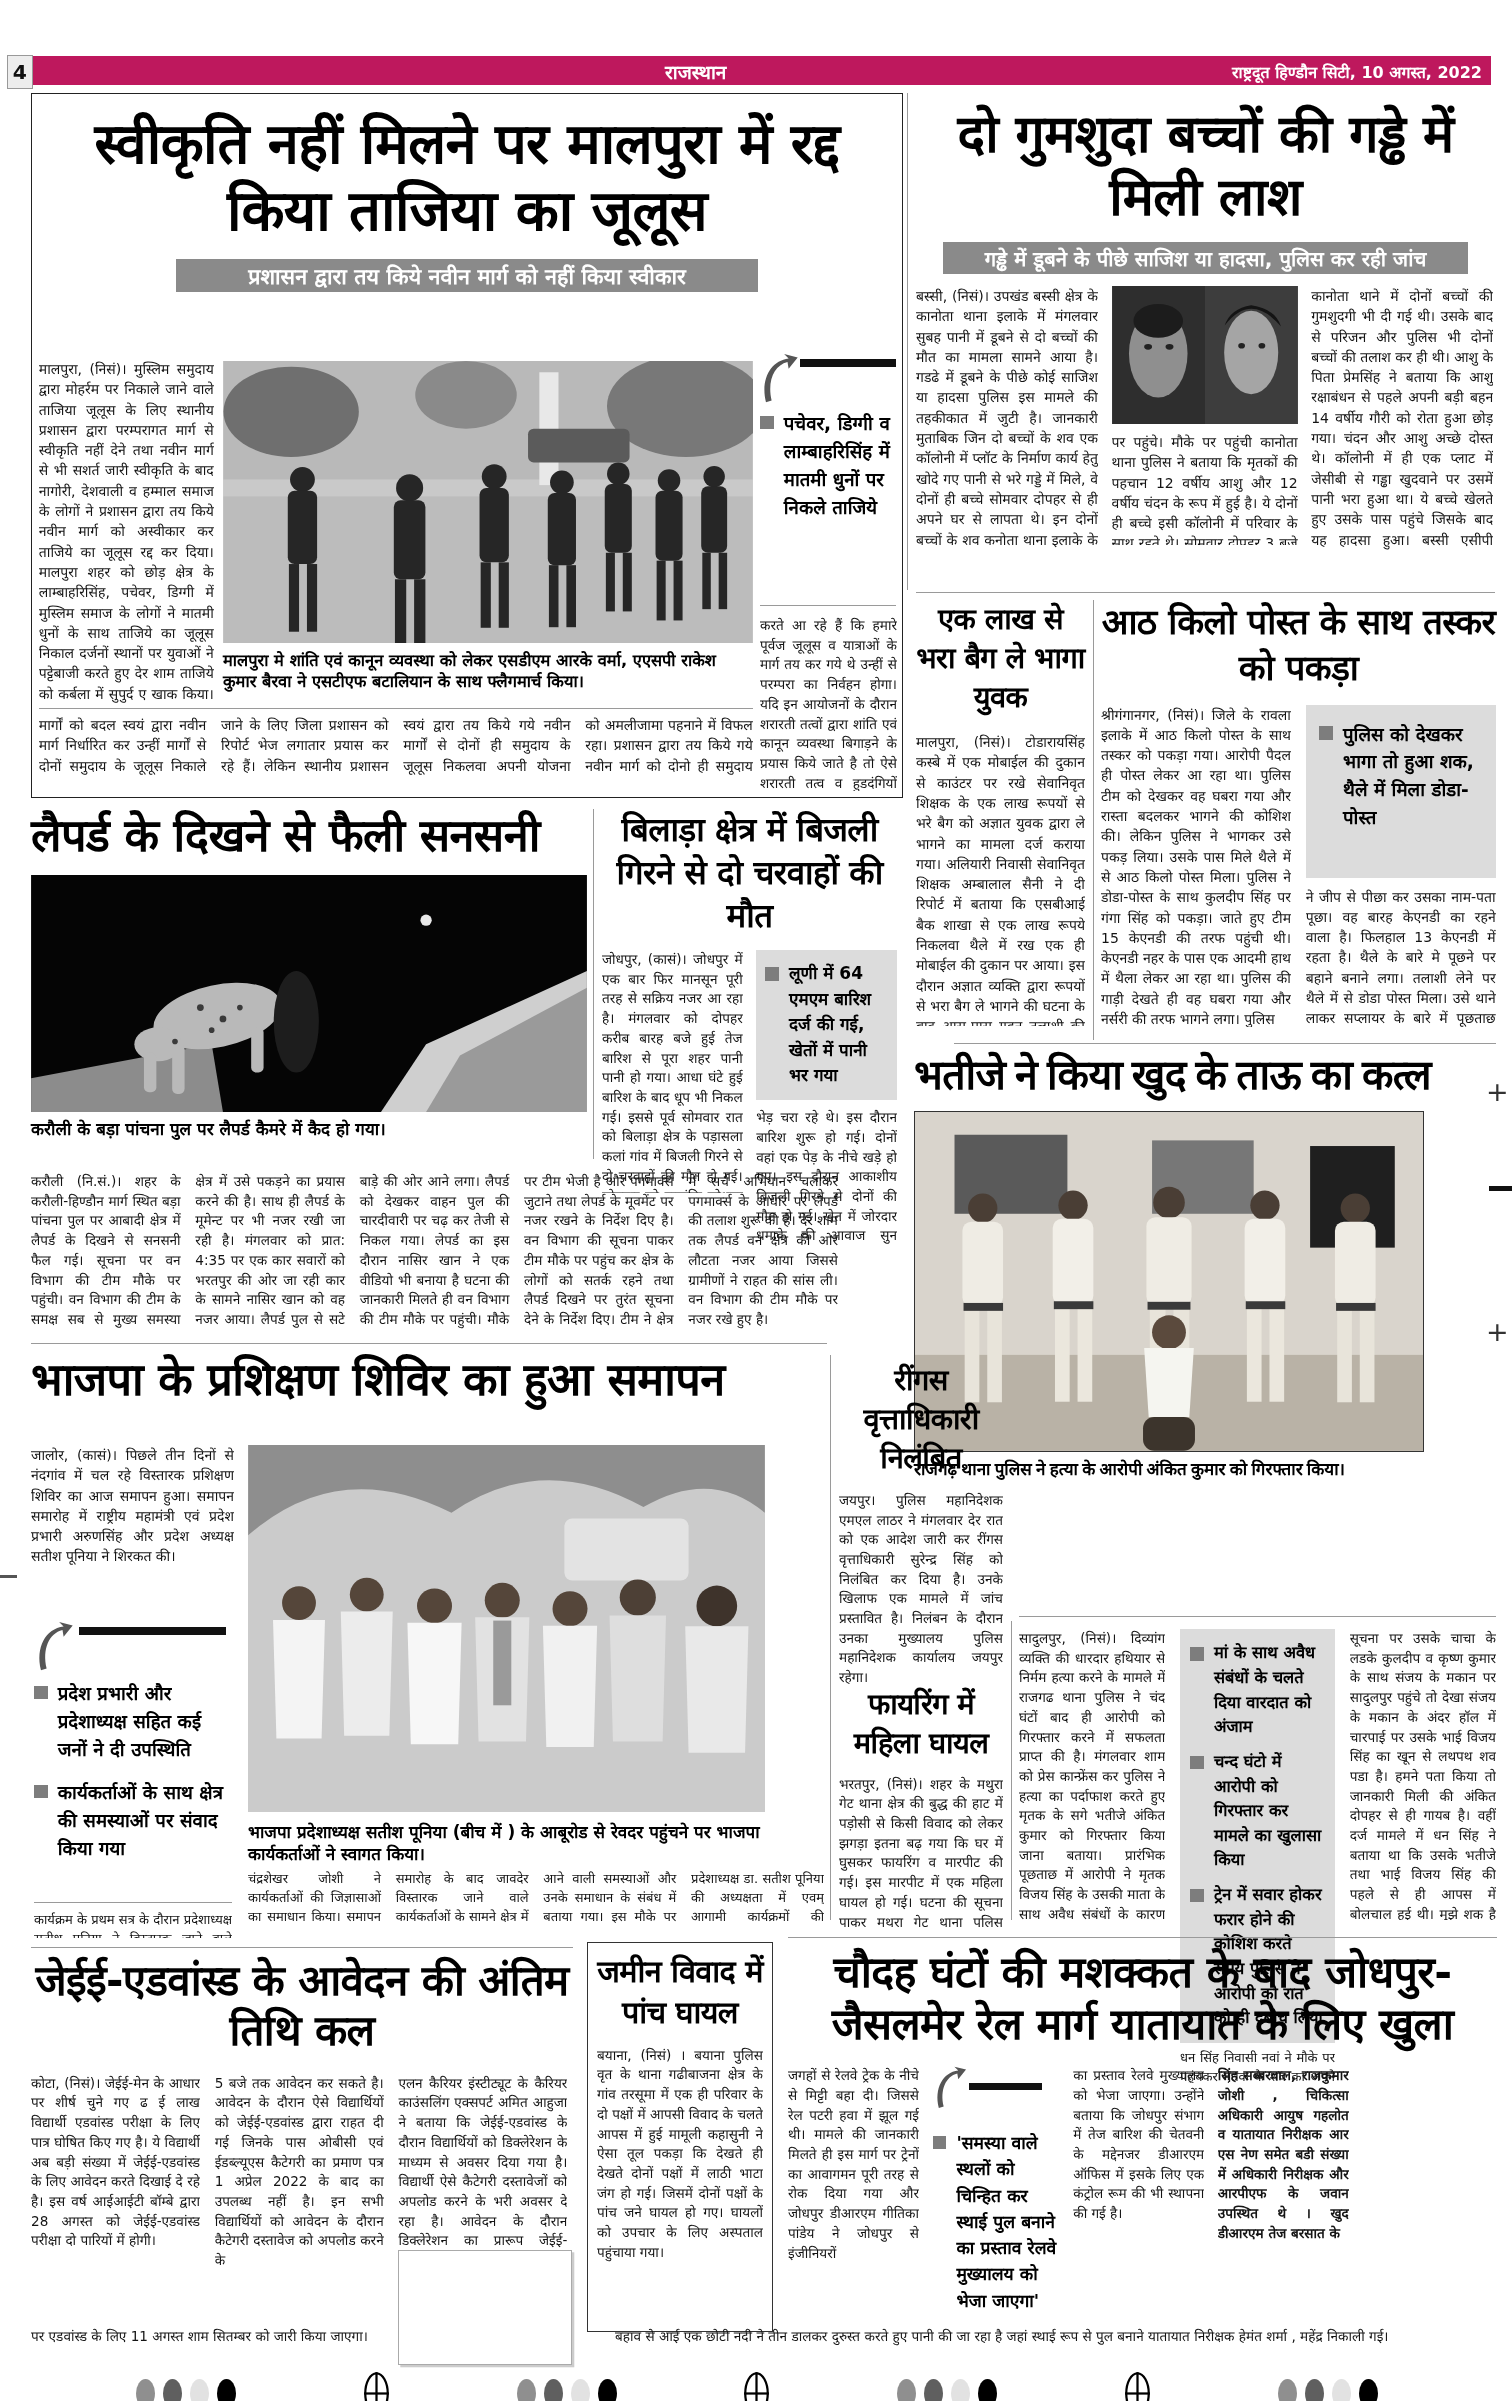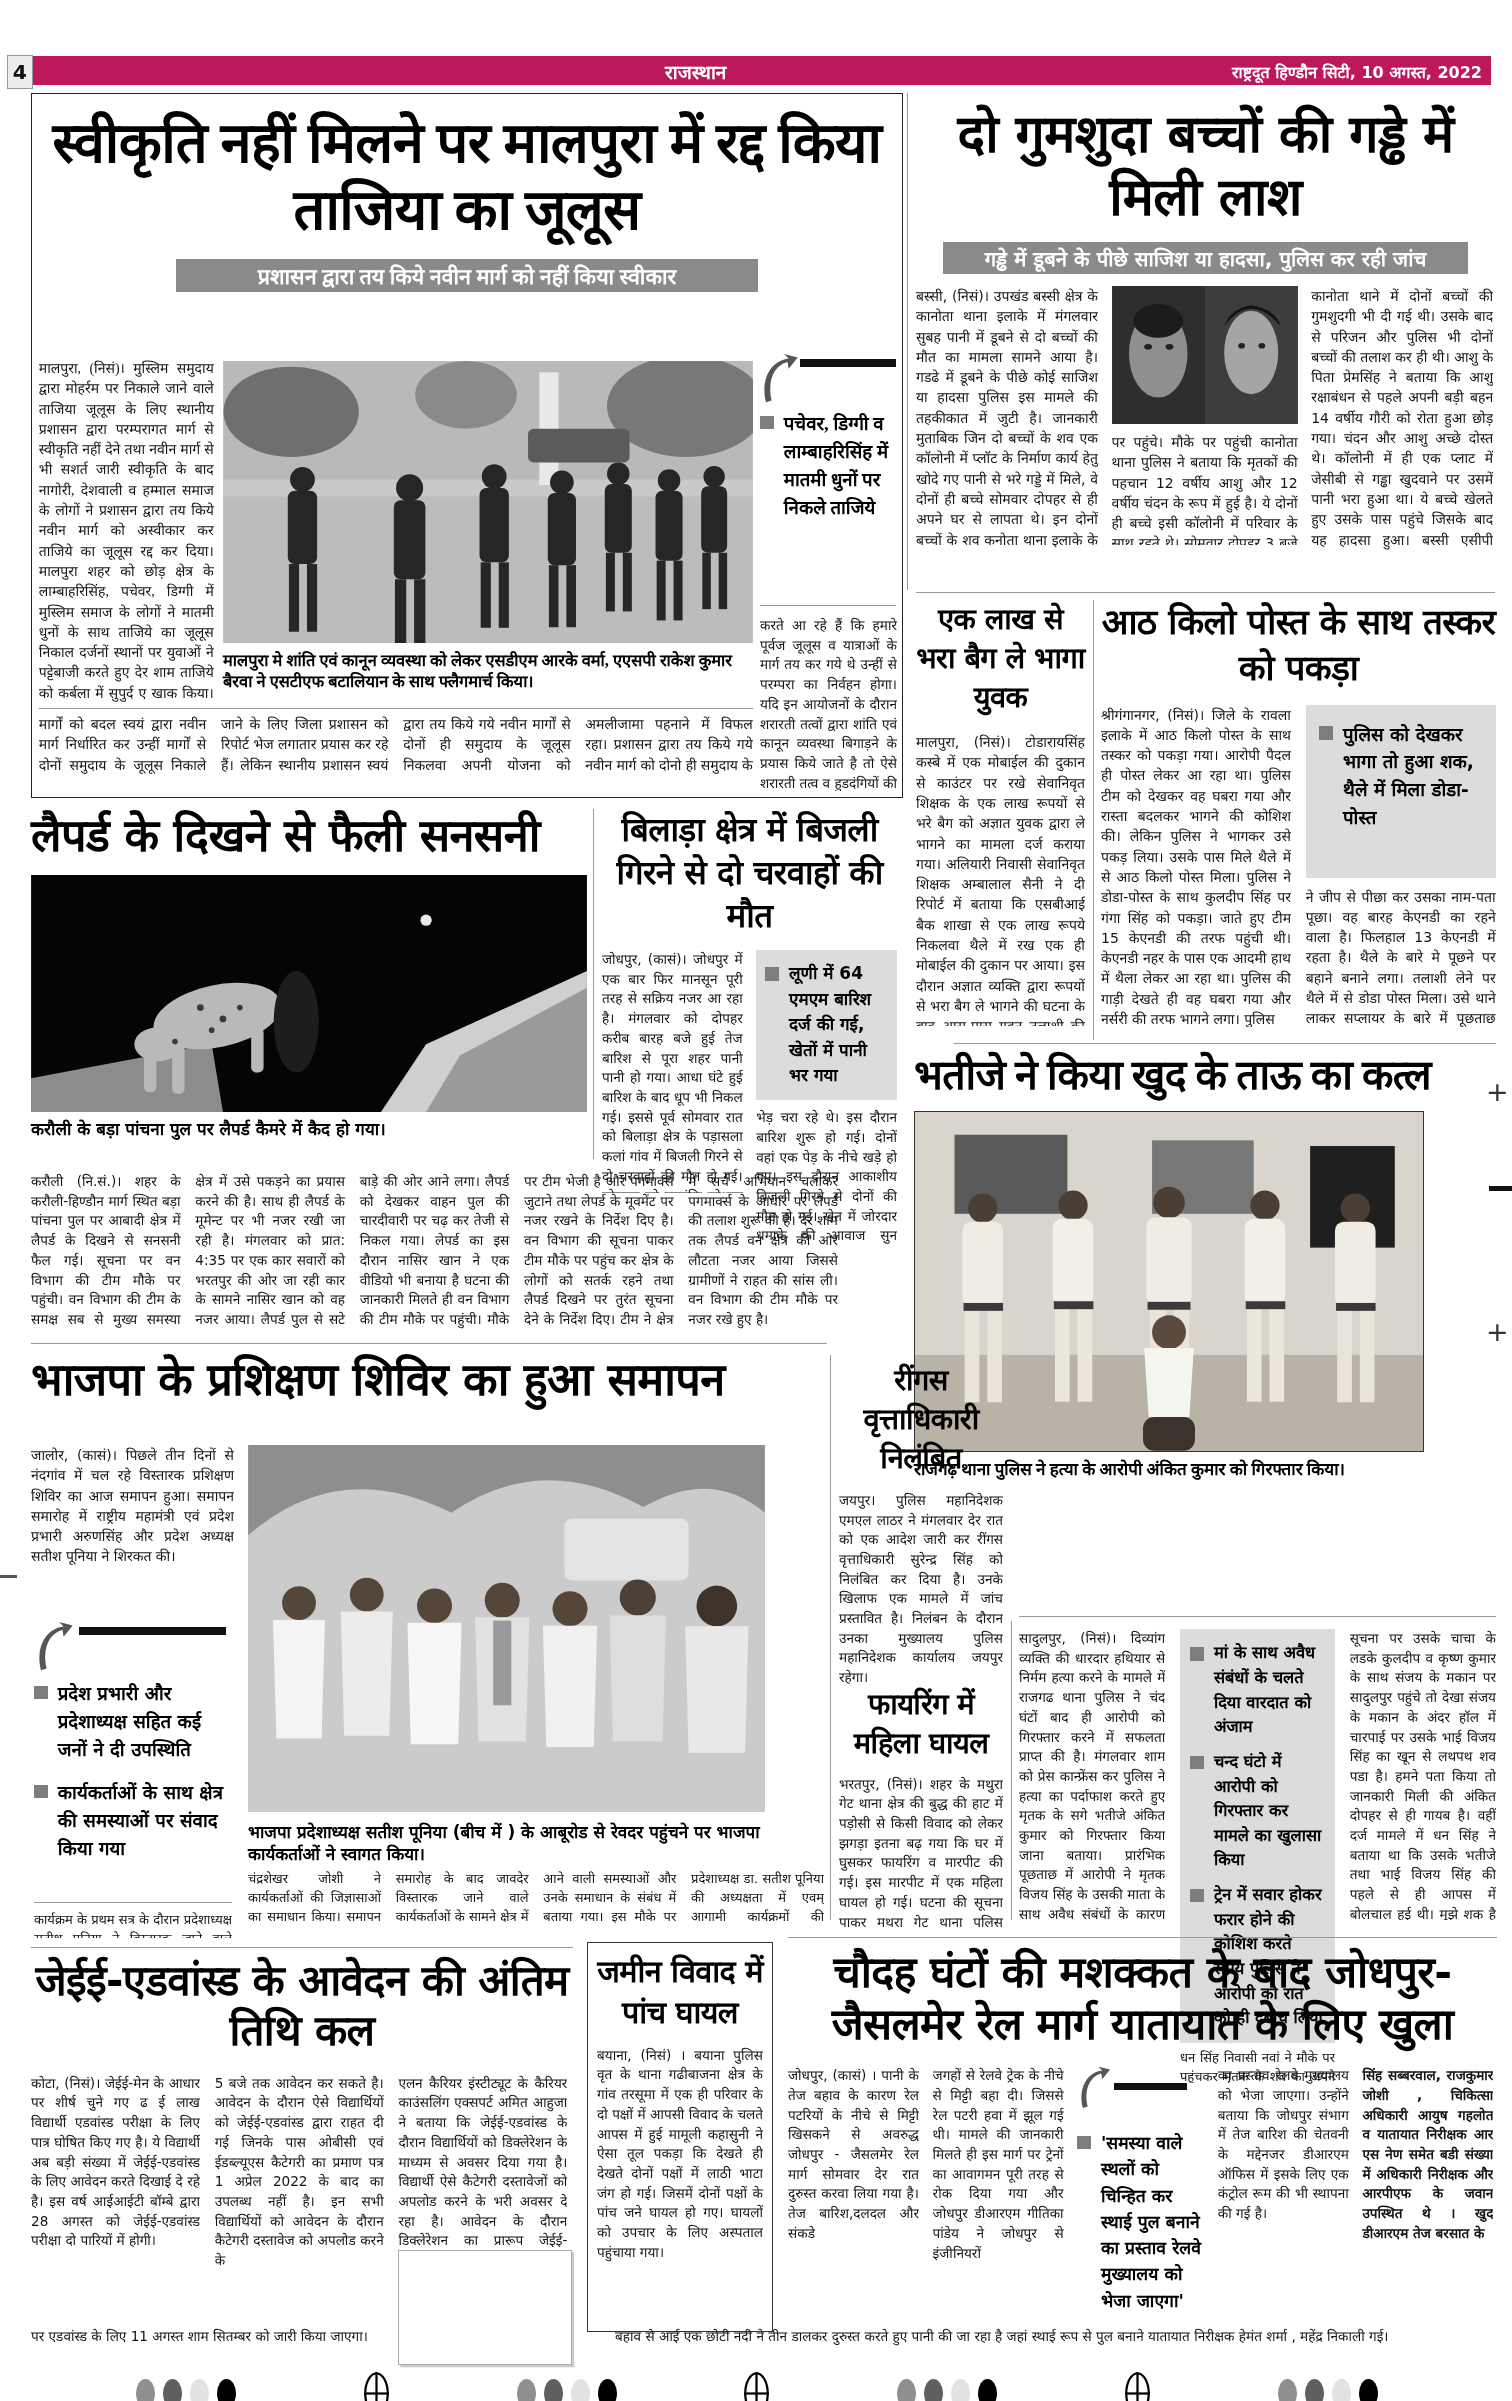--- a/index.html
+++ b/index.html
@@ -29,21 +29,21 @@
 
 <div id="paper">
 
   <div class="abs" style="left:6.8px;top:55px;width:24px;height:32px;background:#ededed;border:0.6px solid #999;
        display:flex;align-items:center;justify-content:center;font-size:20.3px;font-weight:bold;">4</div>
   <div class="abs bar" style="left:33px;top:56px;width:1458px;height:29px;background:#be185d;">
     <span class="abs" style="left:632px;top:3.4px;font-size:19px;">राजस्थान</span>
     <span class="abs" style="right:9px;top:5.1px;font-size:16px;font-weight:bold;">राष्ट्रदूत हिण्डौन सिटी, 10 अगस्त, 2022</span>
   </div>
 
-  <div class="abs" style="left:31px;top:93px;width:870px;height:703px;border:1.1px solid #222;font-family:Liberation Serif, serif;">
+  <div class="abs" style="left:31px;top:93px;width:870px;height:703px;border:1.1px solid #222;">
     <div class="hl ctr" style="margin:16px 17px 0 17px;font-size:56px;">स्वीकृति नहीं मिलने पर मालपुरा में रद्द किया ताजिया का जूलूस</div>
     <div class="bar" style="margin:14.7px auto 0 auto;width:582px;height:33px;font-size:21.5px;">प्रशासन द्वारा तय किये नवीन मार्ग को नहीं किया स्वीकार</div>
 
     <div class="abs bt" style="left:6.8px;top:265px;width:175px;height:344px;">मालपुरा, (निसं)। मुस्लिम समुदाय द्वारा मोहर्रम पर निकाले जाने वाले ताजिया जूलूस के लिए स्थानीय प्रशासन द्वारा परम्परागत मार्ग से स्वीकृति नहीं देने तथा नवीन मार्ग से भी सशर्त जारी स्वीकृति के बाद नागोरी, देशवाली व हम्माल समाज के लोगों ने प्रशासन द्वारा तय किये नवीन मार्ग को अस्वीकार कर ताजिये का जूलूस रद्द कर दिया। मालपुरा शहर को छोड़ क्षेत्र के लाम्बाहरिसिंह, पचेवर, डिग्गी में मुस्लिम समाज के लोगों ने मातमी धुनों के साथ ताजिये का जूलूस निकाल दर्जनों स्थानों पर युवाओं ने पट्टेबाजी करते हुए देर शाम ताजिये को कर्बला में सुपुर्द ए खाक किया। ग्रामीण क्षेत्र में निकले ताजिये को देखने के लिए शहर से बड़ी संख्या में मुस्लिम धर्मावलम्बी पहुंचे। मालपुरा शहर में धार्मिक तनाव की स्थिति के नाम पर हिन्दू समाज के दशहरा व कावड यात्रा सहित मुस्लिम समाज के ईद व मोहर्रम के जूलूसों के परम्परागत मार्गों को बदल स्वयं द्वारा नवीन मार्ग निर्धारित कर उन्हीं मार्गों से दोनों समुदाय के जूलूस निकाले जाने का प्रयास कर रही है। साथ ही लैपर्ड मूवमेन्ट पर भी नजर रखी जा रही है। मंगलवार को प्रात: 4:35 पर एक</div>
 
     <svg class="abs photo" style="left:191px;top:267px;" width="530" height="282" viewBox="0 0 938 500">
       <rect width="938" height="500" fill="#c9c9c9"></rect>
       <rect y="0" width="938" height="210" fill="#b9b9b9"></rect>
       <ellipse cx="120" cy="90" rx="120" ry="80" fill="#6f6f6f"></ellipse>
       <ellipse cx="820" cy="80" rx="140" ry="90" fill="#787878"></ellipse>
@@ -369,21 +369,20 @@
 
   <div class="abs" style="left:587px;top:1942px;width:186px;height:390px;border:1.1px solid #333;padding:8px 9px;box-sizing:border-box;">
     <div class="hl ctr" style="font-size:30.5px;line-height:1.35;">जमीन विवाद में पांच घायल</div>
     <div class="bt" style="margin-top:12.4px;height:248px;font-size:13.6px;">बयाना, (निसं) । बयाना पुलिस वृत के थाना गढीबाजना क्षेत्र के गांव तरसूमा में एक ही परिवार के दो पक्षों में आपसी विवाद के चलते आपस में हुई मामूली कहासुनी ने ऐसा तूल पकड़ा कि देखते ही देखते दोनों पक्षों में लाठी भाटा जंग हो गई। जिसमें दोनों पक्षों के पांच जने घायल हो गए।  घायलों को उपचार के लिए अस्पताल पहुंचाया गया।</div>
   </div>
 
   <div class="abs hline" style="left:788px;top:1937px;width:709px;"></div>
   <div class="abs" style="left:788px;top:1947px;width:709px;">
     <div class="hl ctr" style="font-size:43px;">चौदह घंटों की मशक्कत के बाद जोधपुर- जैसलमेर रेल मार्ग यातायात के लिए खुला</div>
     <div style="display:flex;gap:13.6px;margin-top:16px;">
-      <div class="bt" style="width:131px;height:226px;font-size:13.6px;">जोधपुर, (कासं) । पानी के तेज बहाव के कारण रेल पटरियों के नीचे से मिट्टी खिसकने से अवरुद्ध जोधपुर - जैसलमेर रेल मार्ग सोमवार देर रात दुरुस्त करवा लिया गया है।    तेज बारिश,दलदल और संकडे</div>
       <div class="bt" style="width:131px;height:226px;font-size:13.6px;">जगहों से रेलवे ट्रेक के नीचे से मिट्टी बहा दी। जिससे रेल पटरी हवा में झूल गई थी। मामले की जानकारी मिलते ही इस मार्ग पर ट्रेनों का आवागमन पूरी तरह से रोक दिया गया और जोधपुर डीआरएम गीतिका पांडेय ने जोधपुर से इंजीनियरों</div>
       <div style="width:127px;">
         <svg width="34" height="45" viewBox="0 0 70 90">
           <path d="M12 85 C2 45 20 12 52 8 L44 0 L68 6 L52 26 L50 14 C26 20 14 48 22 82 Z" fill="#555"></path>
         </svg>
         <div style="display:inline-block;width:73px;height:6.8px;background:#111;vertical-align:top;margin-top:17px;"></div>
         <div class="pqrow" style="margin-top:17px;">
           <span class="sq"></span>
           <span class="pq" style="font-size:17.5px;">'समस्या वाले स्थलों को चिन्हित कर स्थाई पुल बनाने का प्रस्ताव रेलवे मुख्यालय को भेजा जाएगा'</span>
         </div>

